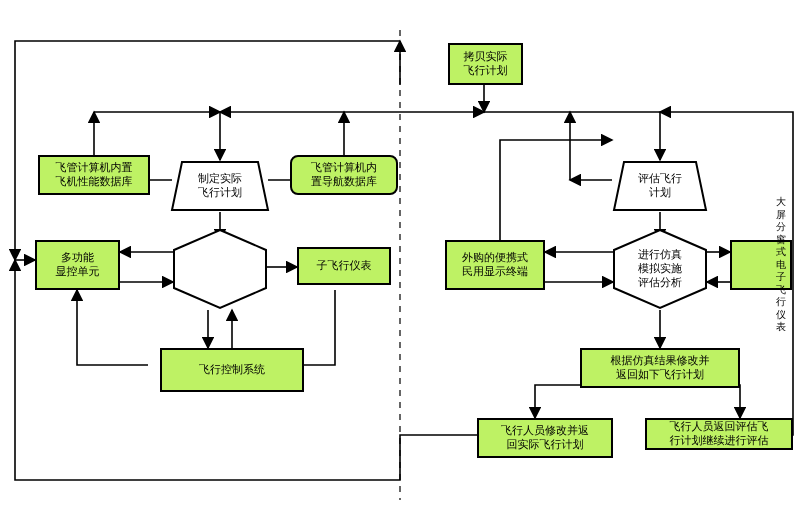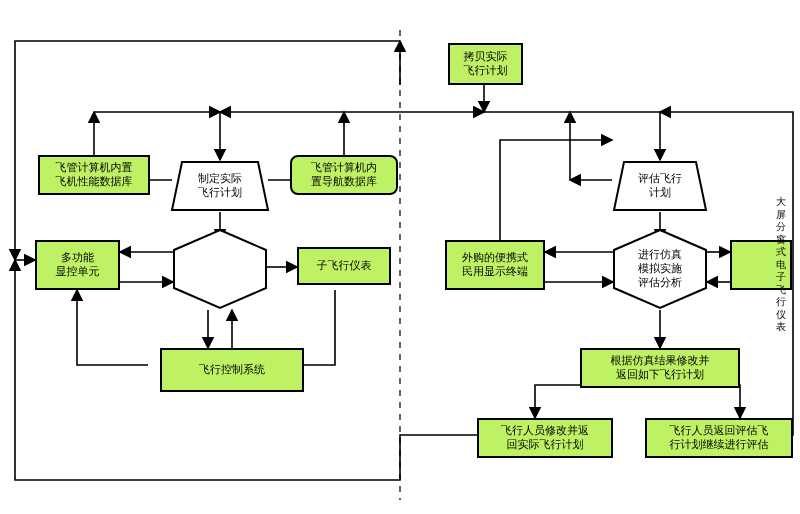--- a/index.html
+++ b/index.html
@@ -189,17 +189,17 @@
 </div>
 
 <div class="box" style="left:580px; top:348px; width:160px; height:40px;">
   <span>根据仿真结果修改并<br>返回如下飞行计划</span>
 </div>
 
 <div class="box" style="left:477px; top:418px; width:136px; height:40px;">
   <span>飞行人员修改并返<br>回实际飞行计划</span>
 </div>
 
-<div class="box" style="left:645px; top:418px; width:148px; height:40px;">
+<div class="box" style="left:645px; top:418px; width:148px; height:32px;">
   <span>飞行人员返回评估飞<br>行计划继续进行评估</span>
 </div>
 
 </div>
 
 </body></html>

